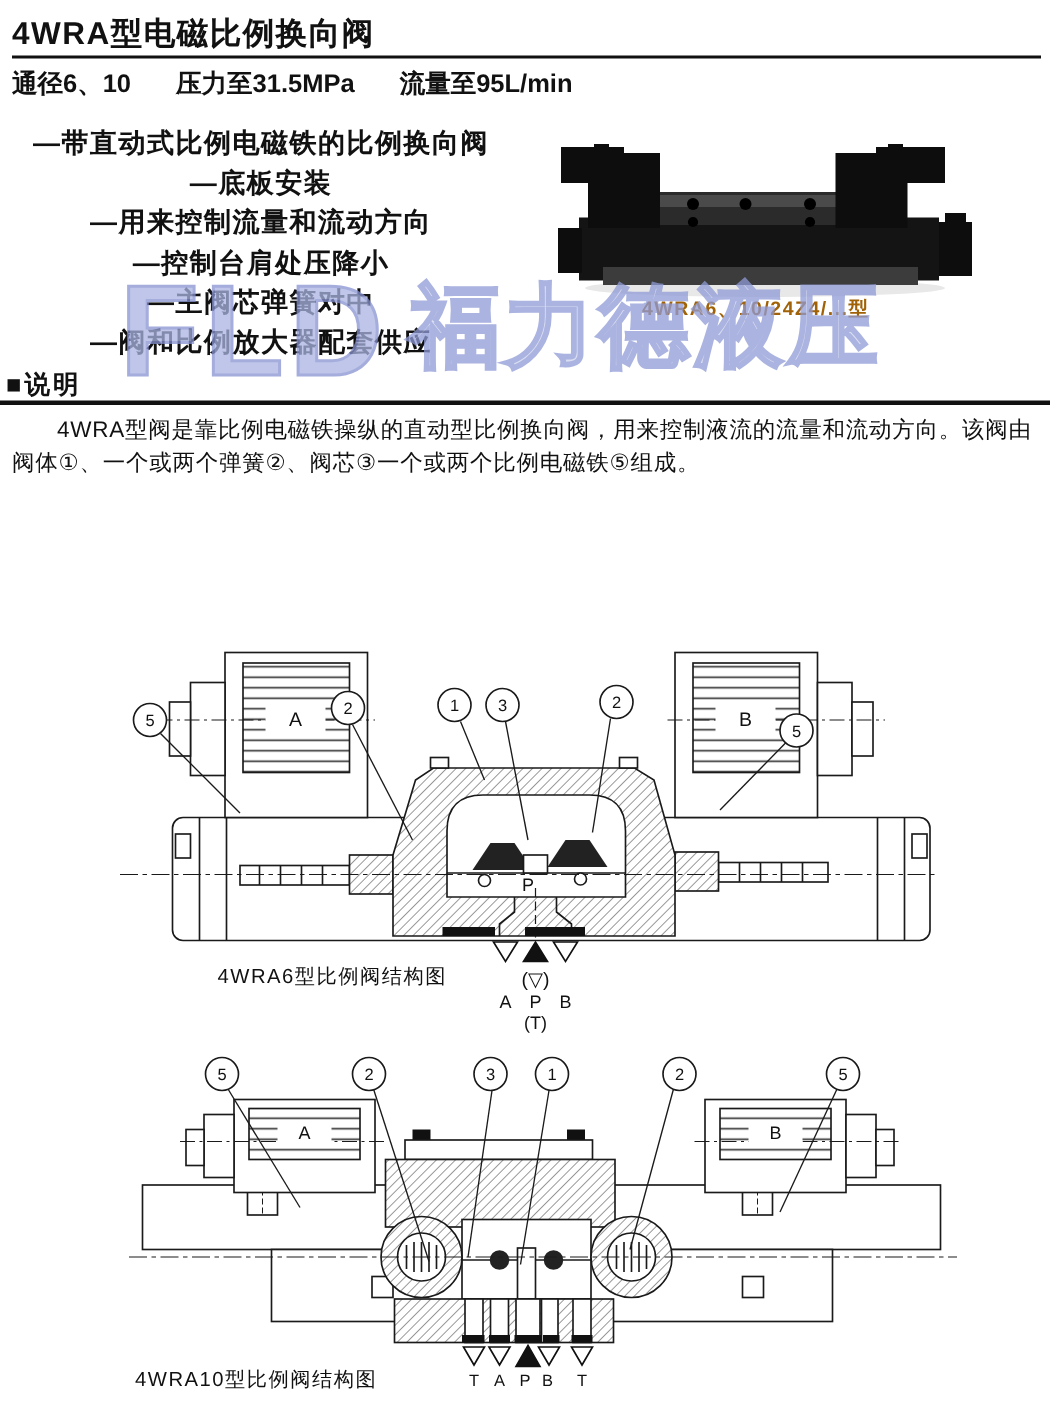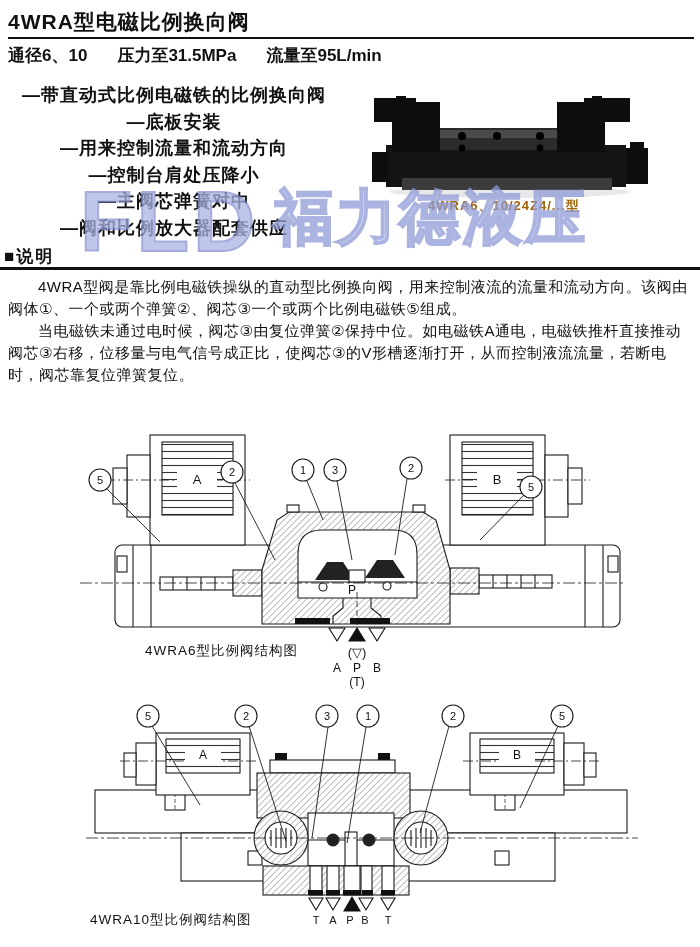--- a/index.html
+++ b/index.html
@@ -88,21 +88,20 @@
 <div class="abs watermark">
   <span class="wm-latin">FLD</span>
   <span class="wm-cn">福力德液压</span>
 </div>
 
 <div class="abs section-head"><span>■</span><span>说明</span></div>
 <div class="abs thick-rule"></div>
 
 <div class="abs desc">
   <p class="indent">4WRA型阀是靠比例电磁铁操纵的直动型比例换向阀，用来控制液流的流量和流动方向。该阀由阀体①、一个或两个弹簧②、阀芯③一个或两个比例电磁铁⑤组成。</p>
-  <p class="indent">当电磁铁未通过电时候，阀芯③由复位弹簧②保持中位。如电磁铁A通电，电磁铁推杆直接推动阀芯③右移，位移量与电气信号成正比，使阀芯③的V形槽逐渐打开，从而控制液流流量，若断电时，阀芯靠复位弹簧复位。</p>
 </div>
 
 <svg class="abs diag1" width="580" height="270" viewBox="0 0 580 270">
   <defs>
     <pattern id="h1" width="4.5" height="4.5" patternUnits="userSpaceOnUse" patternTransform="rotate(45)">
       <rect width="4.5" height="4.5" fill="#fff"></rect>
       <line x1="0" y1="0" x2="0" y2="4.5" stroke="#555" stroke-width="0.8"></line>
     </pattern>
     <pattern id="r1" width="7" height="7" patternUnits="userSpaceOnUse">
       <rect width="7" height="7" fill="#fff"></rect>

